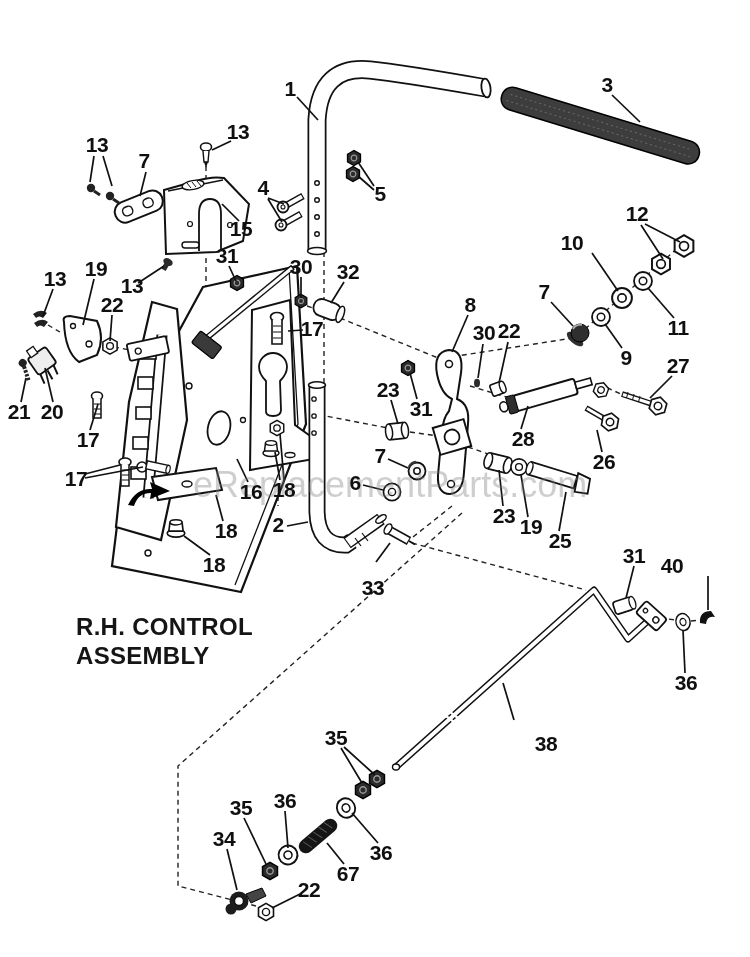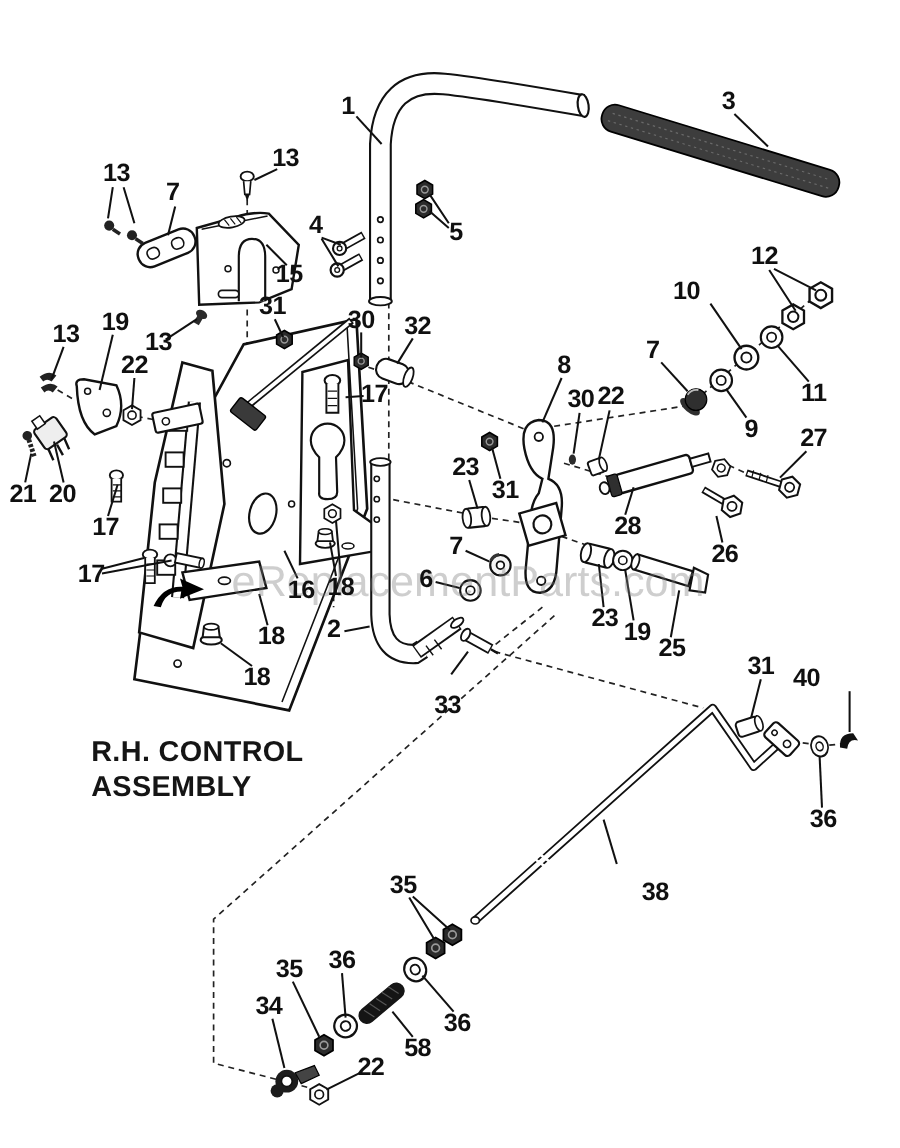--- a/index.html
+++ b/index.html
@@ -472,18 +472,18 @@
       <span class="callout" style="left: 226px; top: 531px;">18</span>
       <span class="callout" style="left: 214px; top: 565px;">18</span>
       <span class="callout" style="left: 634px; top: 556px;">31</span>
       <span class="callout" style="left: 672px; top: 566px;">40</span>
       <span class="callout" style="left: 686px; top: 683px;">36</span>
       <span class="callout" style="left: 516px; top: 744px; margin-left: 30px;">38</span>
       <span class="callout" style="left: 336px; top: 738px;">35</span>
       <span class="callout" style="left: 285px; top: 801px;">36</span>
       <span class="callout" style="left: 241px; top: 808px;">35</span>
       <span class="callout" style="left: 381px; top: 853px;">36</span>
-      <span class="callout" style="left: 348px; top: 874px;">58</span>
+      <span class="callout" style="left: 348px; top: 874px;">67</span>
       <span class="callout" style="left: 224px; top: 839px;">34</span>
       <span class="callout" style="left: 309px; top: 890px;">22</span>
     </div>
 
 </div>
 
 </body></html>

